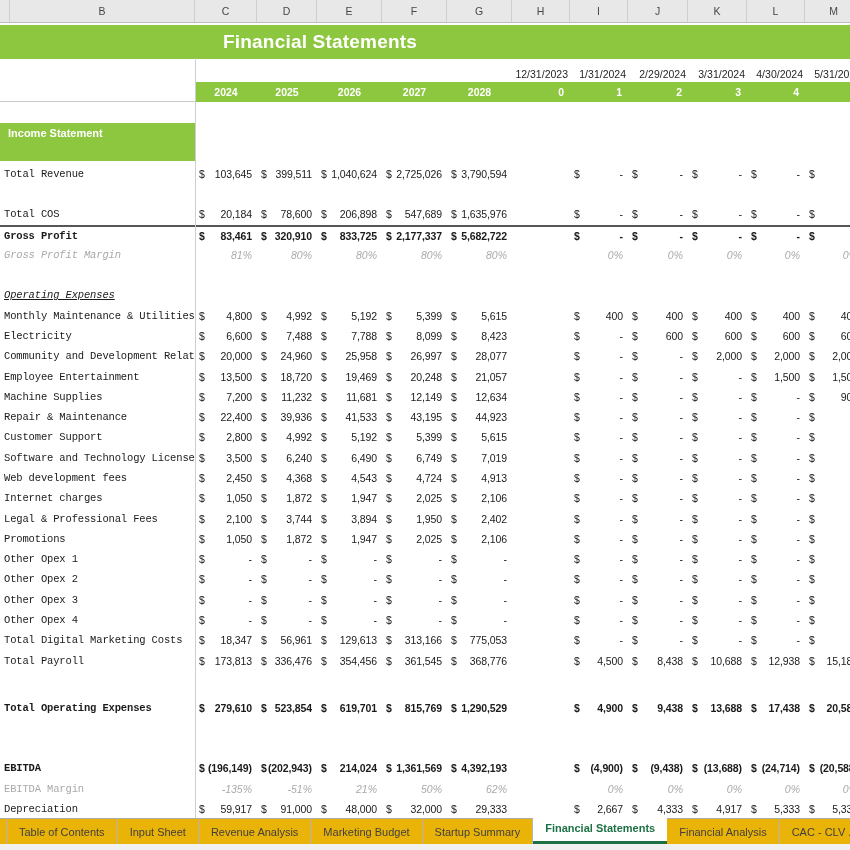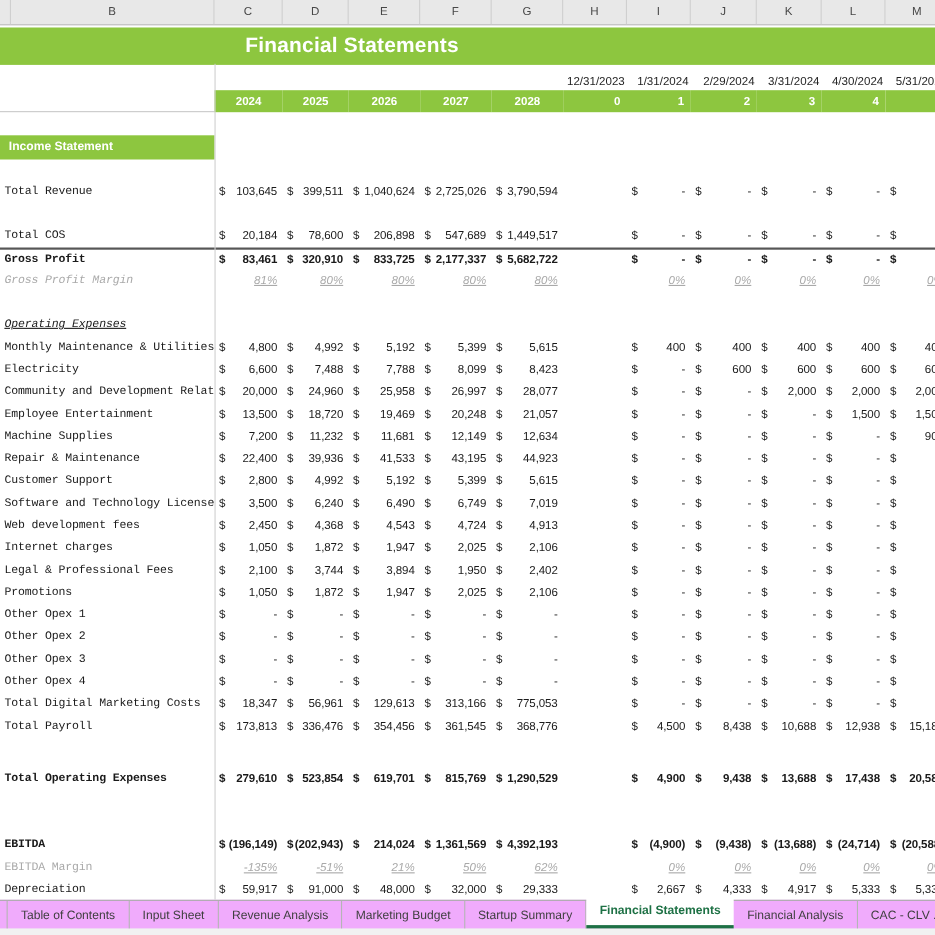--- a/index.html
+++ b/index.html
@@ -26,40 +26,40 @@
   .yearrow{height:20px;}
   .ycell{background:var(--green);color:#fff;font-weight:bold;font-size:10.5px;height:20px;line-height:20px;
          text-align:center;}
   .ycell.per{text-align:right;padding-right:6px;box-sizing:border-box;}
   .bhead{height:20px;background:#fff;border-bottom:1px solid var(--grid);box-sizing:border-box;}
 
   .gap21{height:21px;}
 
   .seclabel{height:21px;}
   .seclabel .greencell{background:var(--green);color:#fff;font-weight:bold;font-size:11px;line-height:21px;
-                       padding-left:8px;height:22px;box-sizing:border-box;}
+                       padding-left:8px;height:38px;box-sizing:border-box;}
 
   
   .lbl{font-size:10.5px;color:#1a1a1a;padding-left:4px;white-space:nowrap;overflow:hidden;letter-spacing:-0.15px;font-family:Liberation Mono, monospace;}
   .lbl.b{font-weight:bold;}
   .lbl.gray{color:#A9A9A9;}
   .lbl.it{font-style:italic;}
   .lbl.ul{text-decoration:underline;}
   .cell{box-sizing:border-box;}
   .money{display:flex;justify-content:space-between;align-items:center;padding:0 5px 0 4px;
          font-size:10.5px;color:#1a1a1a;letter-spacing:-0.1px;}
   .money.b{font-weight:bold;}
-  .pct{text-align:right;padding-right:5px;font-size:10.5px;color:#A9A9A9;font-style:italic;text-decoration:underline;}
+  .pct{text-align:right;padding-right:5px;font-size:10.5px;color:#A9A9A9;font-style:italic;}
   .tb{border-top:2px solid #565656;}
 
   .vline{position:absolute;left:195px;top:58px;bottom:0;width:1px;background:#CFCFCF;pointer-events:none;}
 
   
   .tabs{position:absolute;left:0;right:0;bottom:0;height:32px;background:#F1F1F1;}
-  .tabstrip{height:25px;background:#f0abfc;border-top:1px solid #ABABAB;display:flex;align-items:stretch;
+  .tabstrip{height:25px;background:#eab308;border-top:1px solid #ABABAB;display:flex;align-items:stretch;
             padding-left:6px;overflow:visible;white-space:nowrap;}
   .tab{display:flex;align-items:center;padding:0 12px;font-size:11px;color:#3f3f3f;
        border-right:1px solid #B5B5B5;cursor:default;}
   .tab:first-child{border-left:1px solid #B5B5B5;}
   .tab.active{background:#fff;color:var(--tabgreen);font-weight:bold;border-right:none;position:relative;
               top:-4px;height:29px;border-bottom:3px solid var(--tabgreen);box-sizing:border-box;z-index:5;}
 </style>
 </head>
 <body>
 
@@ -185,21 +185,21 @@
           <div class="cell money">
             <span class="cur">$</span>
             <span class="val">206,898</span>
           </div>
           <div class="cell money">
             <span class="cur">$</span>
             <span class="val">547,689</span>
           </div>
           <div class="cell money">
             <span class="cur">$</span>
-            <span class="val">1,449,517</span>
+            <span class="val">1,635,976</span>
           </div>
           <div></div>
           <div class="cell money">
             <span class="cur">$</span>
             <span class="val">-</span>
           </div>
           <div class="cell money">
             <span class="cur">$</span>
             <span class="val">-</span>
           </div>

